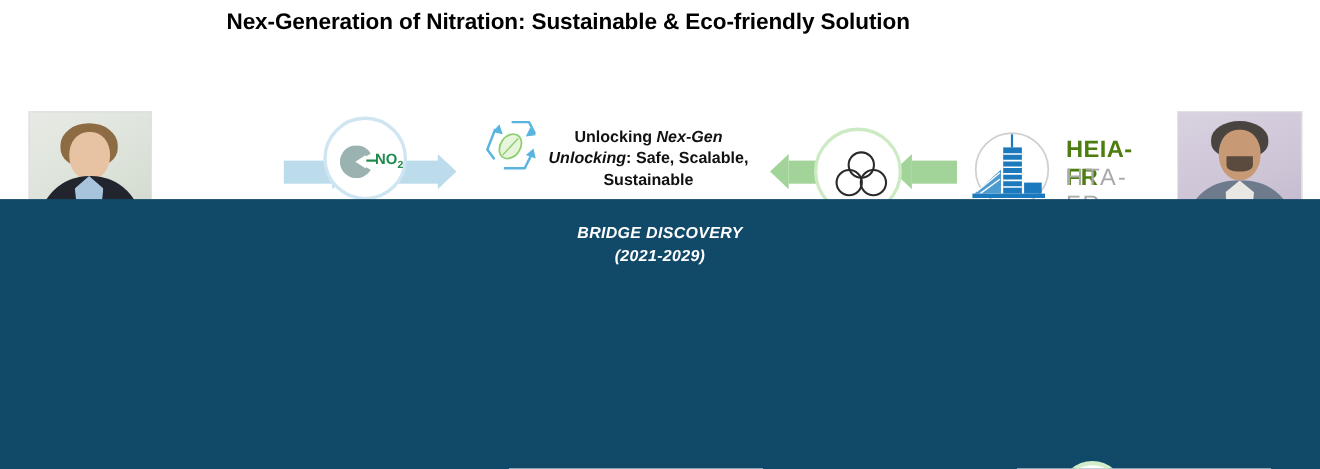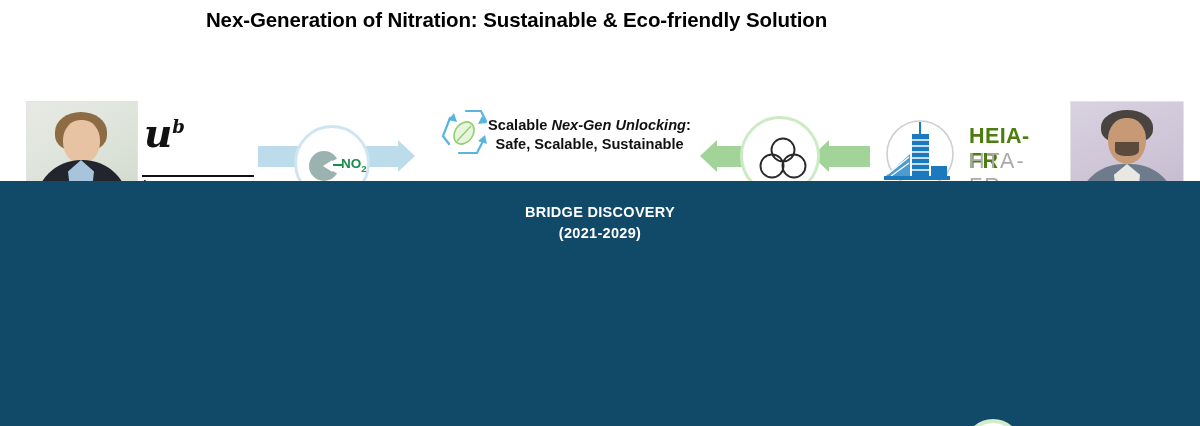--- a/index.html
+++ b/index.html
@@ -50,21 +50,21 @@
   .bandarrow .shaft{position:absolute;top:0;height:21px;}
   .bandarrow .head{position:absolute;top:-6px;width:0;height:0;
     border-top:16.5px solid transparent;border-bottom:16.5px solid transparent;}
   .bandarrow.blue .shaft{background:#bcdcec;}
   .bandarrow.blue .head{border-left:17px solid #bcdcec;}
   .bandarrow.green .shaft{background:#a2d49a;}
   .bandarrow.green .head{border-right:17px solid #a2d49a;}
 
   
   .circ{position:absolute;border-radius:50%;background:#fff;box-sizing:border-box;}
-  .circ.no2{left:294px;top:81px;width:76px;height:76px;border:3px solid #cfe6f2;}
+  .circ.no2{left:294px;top:62px;width:76px;height:76px;border:3px solid #cfe6f2;}
   .pac{position:absolute;left:12px;top:23px;width:30px;height:30px;border-radius:50%;
     background:#9bb3b0;
     clip-path:polygon(50% 50%, 100% 22%, 100% 0, 0 0, 0 100%, 100% 100%, 100% 78%);}
   .pac-in{position:absolute;left:15px;top:27px;width:22px;height:22px;border-radius:50%;
     background:#fff;clip-path:polygon(50% 50%,100% 18%,100% 82%);}
   .no2txt{position:absolute;left:44px;top:28px;font-size:13.5px;font-weight:bold;color:#1f8a4d;}
   .no2txt sub{font-size:9.5px;}
   .no2bond{position:absolute;left:36px;top:36px;width:10px;height:2px;background:#1f8a4d;}
 
   
@@ -84,21 +84,21 @@
   
   .heia{position:absolute;left:876px;top:74px;width:175px;height:76px;}
   .heia .txt1{position:absolute;left:93px;top:6px;font-size:21.5px;font-weight:bold;
     color:#4d7c0f;letter-spacing:0.4px;}
   .heia .txt2{position:absolute;left:93px;top:31px;font-size:21.5px;
     color:#a9a9a9;letter-spacing:2.0px;}
 
   
   .panel{position:absolute;left:0;top:181px;width:1200px;height:245px;background:#114a69;}
   .panel-hdr{position:absolute;left:0;top:21px;width:1200px;text-align:center;
-    color:#ffffff;font-size:14.5px;font-weight:bold;line-height:1.45;
+    color:#ffffff;font-size:14.5px;font-weight:bold;font-style:italic;line-height:1.45;
     letter-spacing:0.3px;}
 
   
   .wp{position:absolute;width:58px;height:58px;border-radius:50%;background:#fff;
       box-sizing:border-box;display:flex;align-items:center;justify-content:center;
       font-size:16.5px;font-weight:bold;color:#111;}
   .wp.two{left:964px;top:238px;border:4px solid #d3ecc9;}
 </style>
 </head>
 <body>
@@ -111,27 +111,20 @@
 
     <div class="portrait left">
       <div class="p-bg l"></div>
       <div class="p-hair" style="left:28px;top:10px;width:52px;height:40px;background:#8d6b43;"></div>
       <div class="p-face" style="left:36px;top:18px;width:37px;height:44px;background:#e7c3a4;"></div>
       <div class="p-body" style="left:8px;top:58px;width:94px;height:54px;background:#22252e;"></div>
       <div class="p-shirt" style="left:41px;top:58px;width:26px;height:52px;background:#a8c4dd;
            clip-path:polygon(50% 0,100% 22%,82% 100%,18% 100%,0 22%);"></div>
     </div>
 
-    <div class="unibe">
-      <div class="ub"><span>u</span><sup>b</sup></div>
-      <div class="rule"></div>
-      <div class="small-b">b</div>
-      <div class="uline u1">UNIVERSITÄT</div>
-      <div class="uline u2">BERN</div>
-    </div>
 
     <div class="bandarrow blue" style="left:258px;top:102px;width:60px;">
       <div class="shaft" style="left:0;width:46px;"></div>
       <div class="head" style="left:44px;"></div>
     </div>
     <div class="bandarrow blue" style="left:360px;top:102px;width:56px;">
       <div class="shaft" style="left:0;width:40px;"></div>
       <div class="head" style="left:38px;"></div>
     </div>
 
@@ -151,21 +144,21 @@
         </g>
         <path d="M45 10 l5 7 l-9 1 z" fill="#5ab4e0"></path>
         <path d="M17 7 l-6 7 l9 2 z" fill="#5ab4e0"></path>
         <path d="M50 38 l-2 -9 l-7 6 z" fill="#5ab4e0"></path>
         <ellipse cx="27" cy="27" rx="9" ry="12" transform="rotate(35 27 27)" fill="#e7f5dd" stroke="#8fcf72" stroke-width="1.6"></ellipse>
         <path d="M20 35 L34 20" stroke="#8fcf72" stroke-width="1.3" fill="none"></path>
       </svg>
     </div>
 
     <div class="tagline">
-      <span>Scalable </span><i>Nex-Gen Unlocking</i><span>: Safe, Scalable, Sustainable</span>
+      <span>Unlocking </span><i>Nex-Gen Unlocking</i><span>: Safe, Scalable, Sustainable</span>
     </div>
 
     <div class="bandarrow green" style="left:700px;top:102px;width:52px;">
       <div class="shaft" style="left:17px;width:35px;"></div>
       <div class="head" style="left:0;"></div>
     </div>
     <div class="bandarrow green" style="left:812px;top:102px;width:58px;">
       <div class="shaft" style="left:17px;width:41px;"></div>
       <div class="head" style="left:0;"></div>
     </div>

